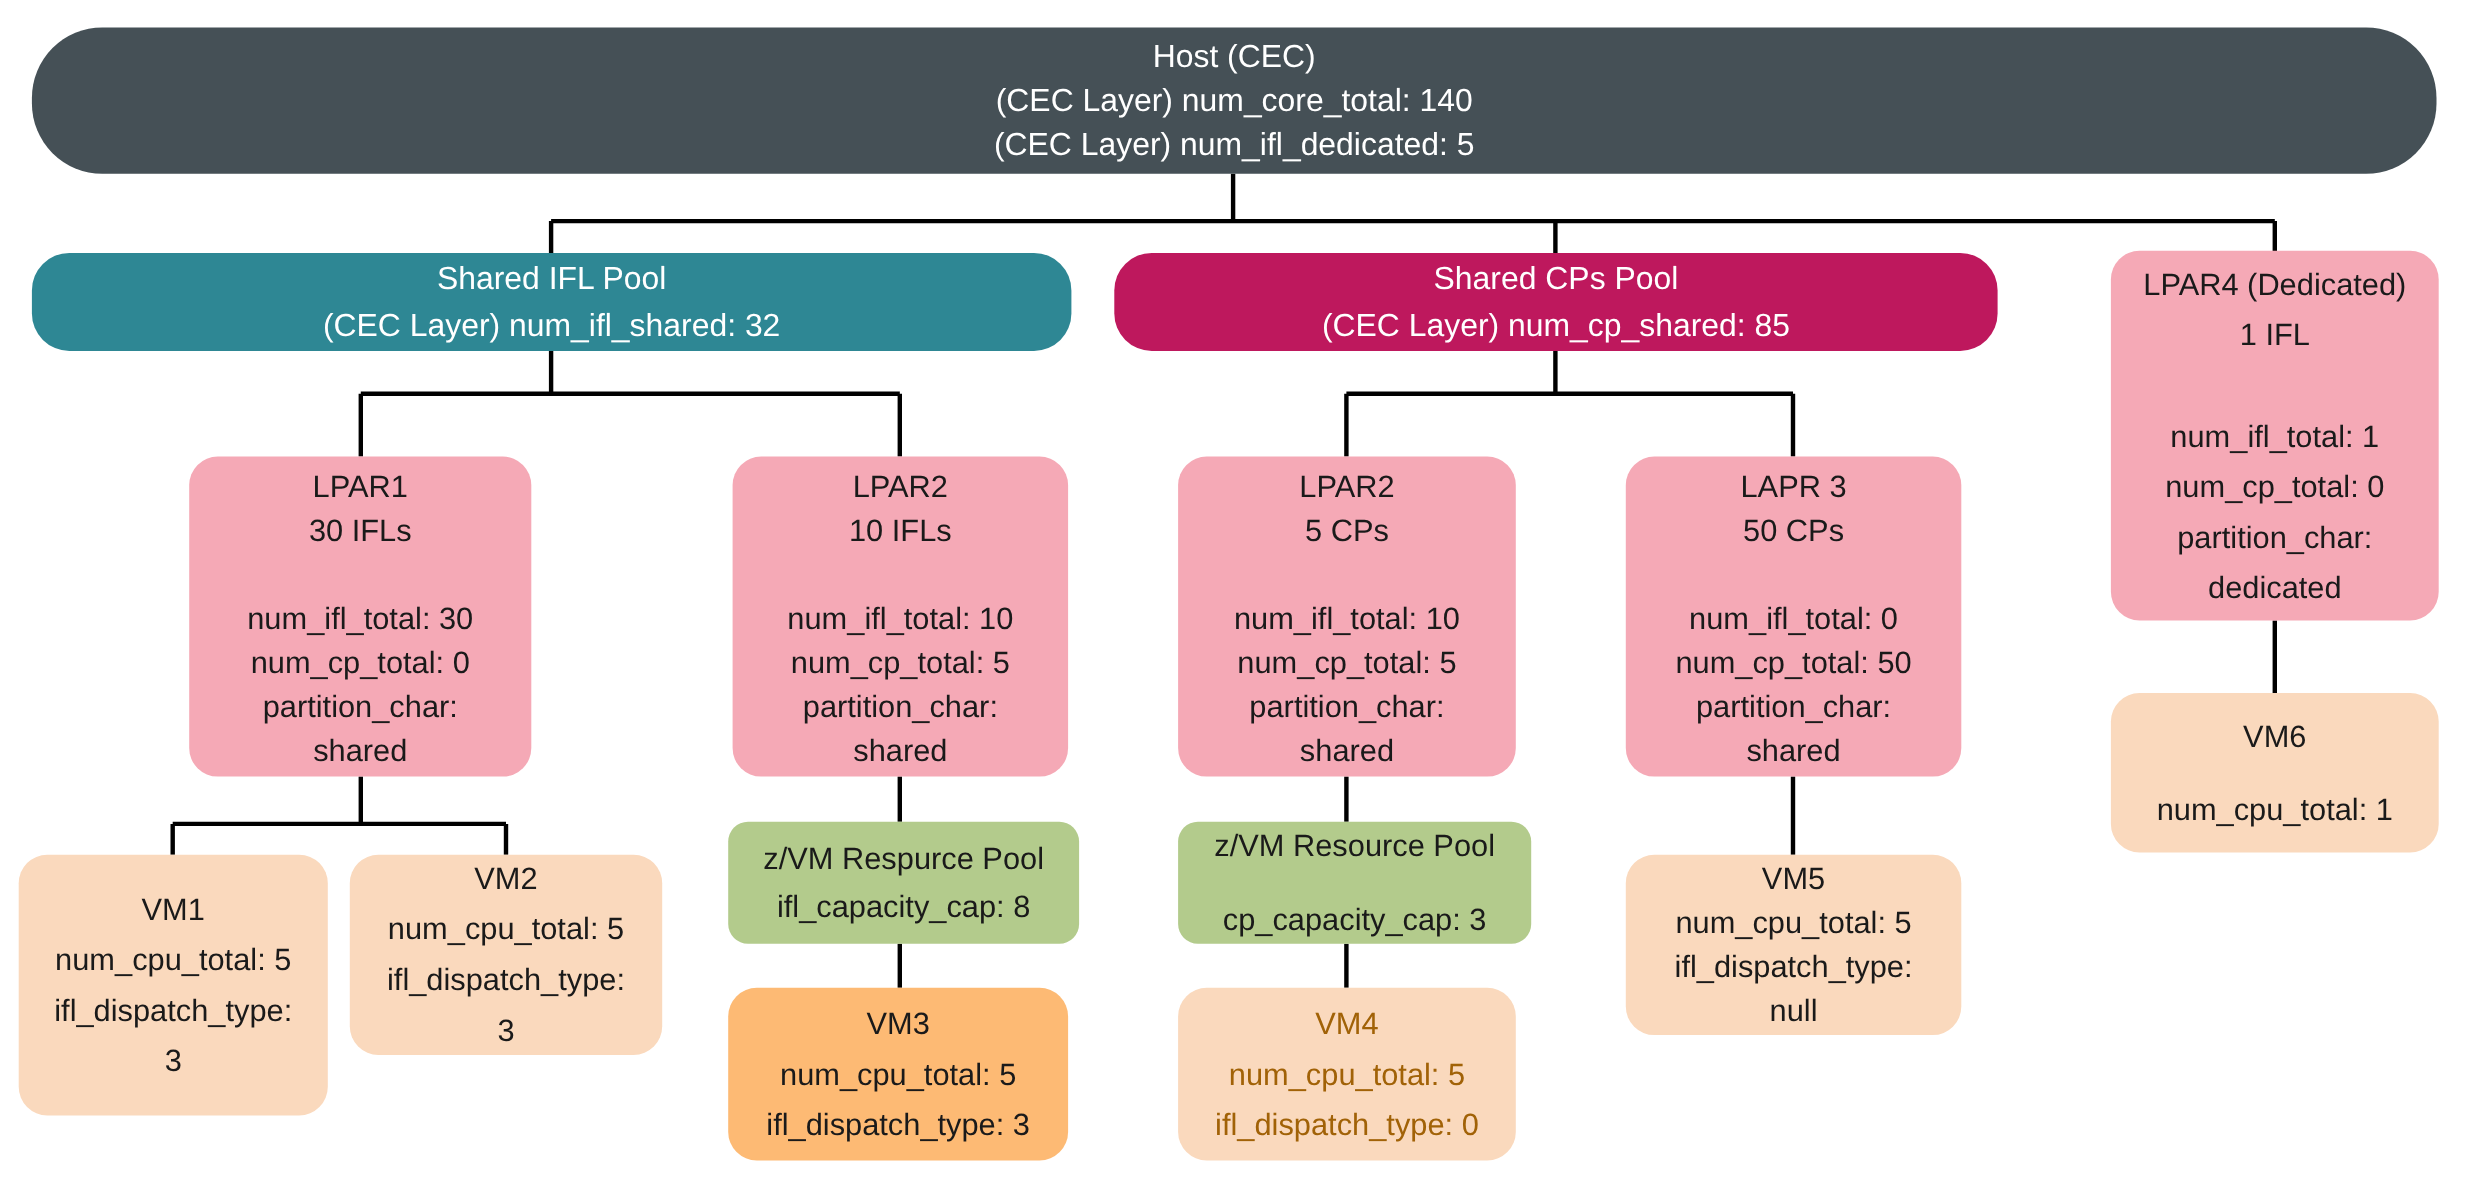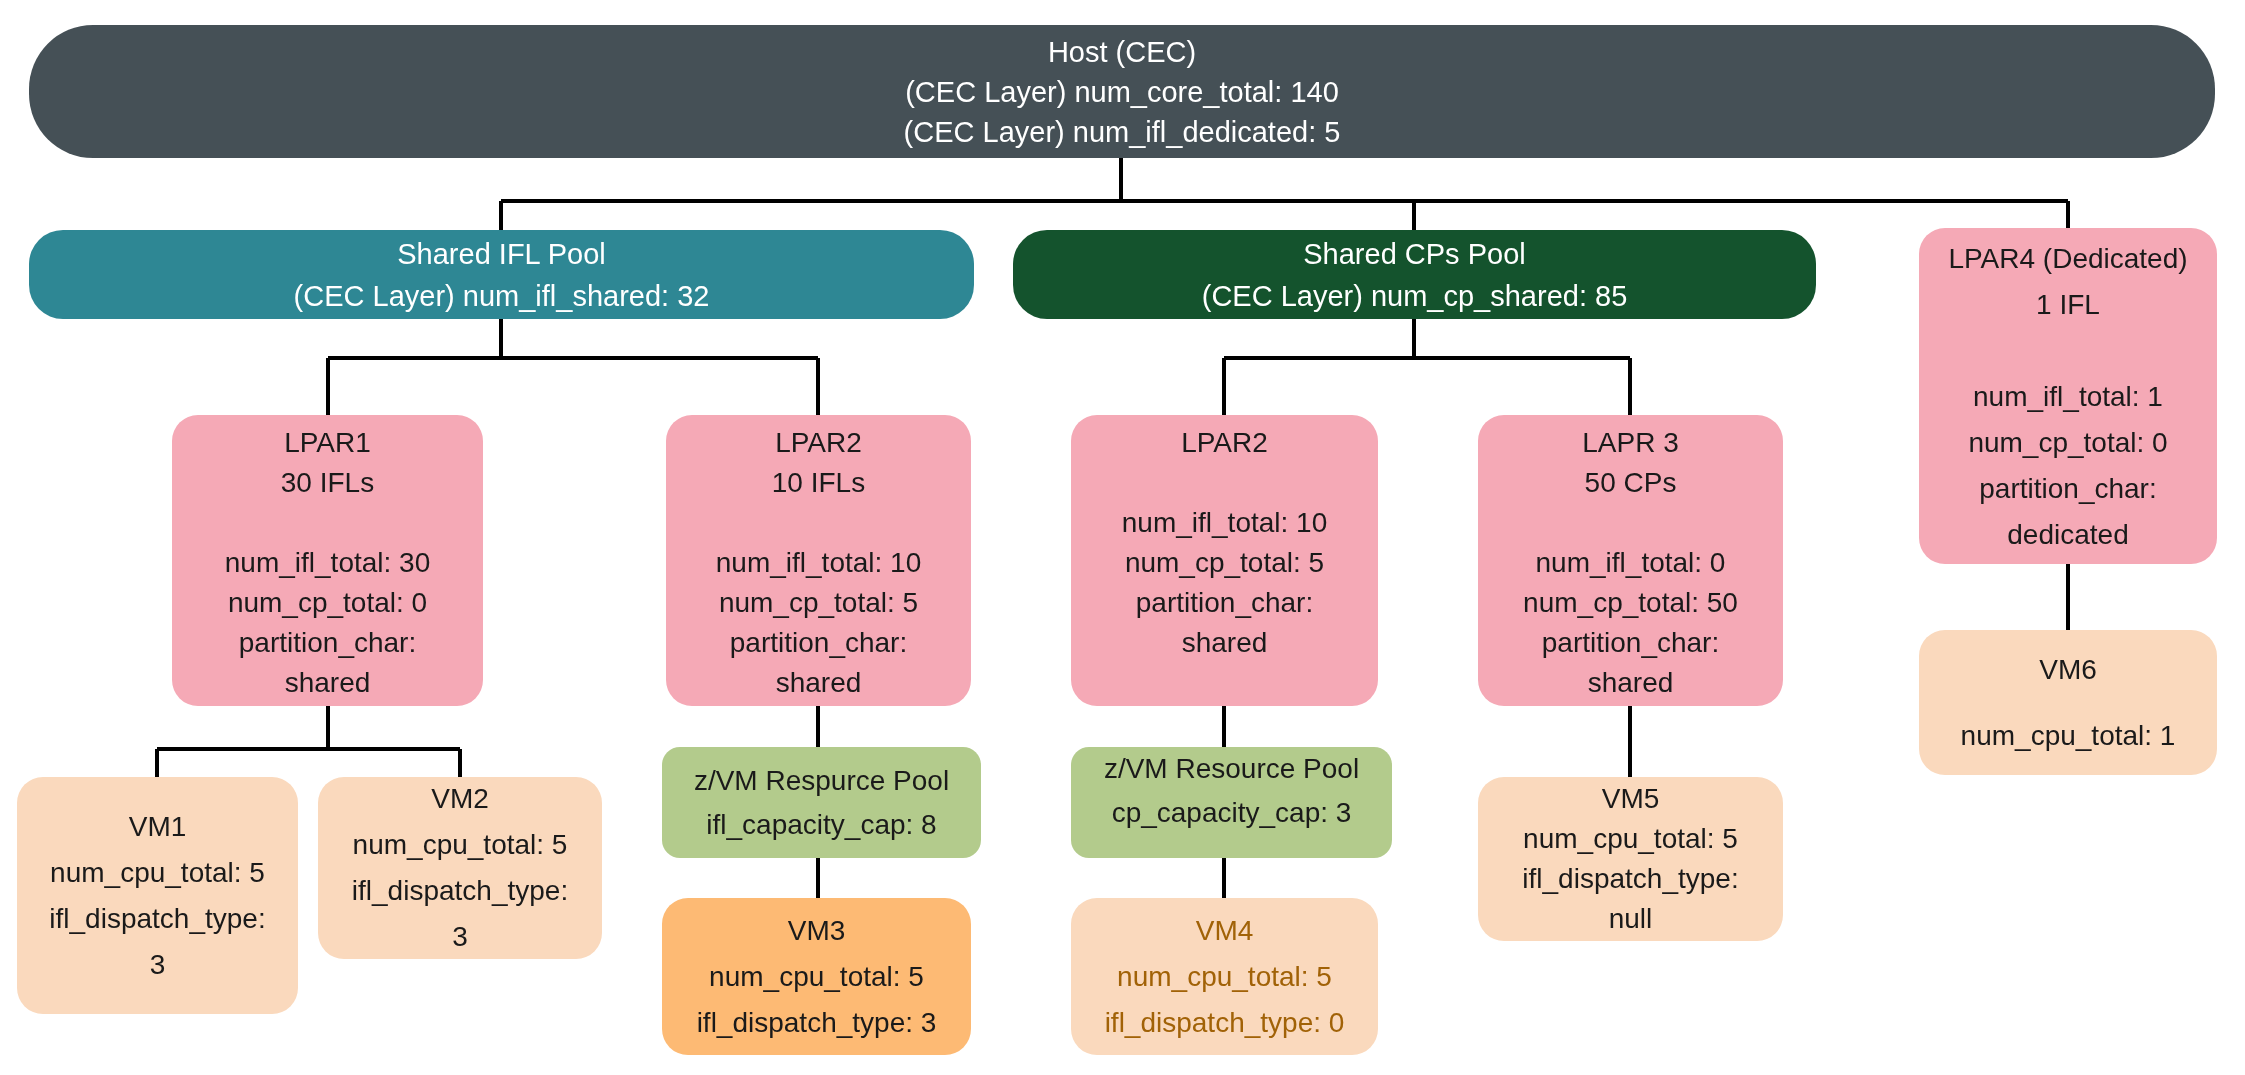--- a/index.html
+++ b/index.html
@@ -54,21 +54,21 @@
                padding-top: 8px; line-height: 40px; }
   .vm1       { left: 17px;   top: 777px; width: 281px;  height: 237px; border-radius: 26px;
                justify-content: center; line-height: 46px; }
   .vm2       { left: 318px;  top: 777px; width: 284px;  height: 182px; border-radius: 26px;
                justify-content: center; line-height: 46px; }
   .zvm-ifl   { left: 662px;  top: 747px; width: 319px;  height: 111px; border-radius: 18px;
                justify-content: center; line-height: 44px; }
   .vm3       { left: 662px;  top: 898px; width: 309px;  height: 157px; border-radius: 26px;
                justify-content: center; line-height: 46px; }
   .zvm-cp    { left: 1071px; top: 747px; width: 321px;  height: 111px; border-radius: 18px;
-               justify-content: flex-start; line-height: 44px; }
+               justify-content: space-between; line-height: 44px; }
   .vm4       { left: 1071px; top: 898px; width: 307px;  height: 157px; border-radius: 26px;
                justify-content: center; line-height: 46px; }
   .vm5       { left: 1478px; top: 777px; width: 305px;  height: 164px; border-radius: 26px;
                justify-content: center; line-height: 40px; }
   .vm6       { left: 1919px; top: 630px; width: 298px;  height: 145px; border-radius: 26px;
                justify-content: center; line-height: 46px; gap: 20px; }
 </style>
 </head>
 <body>
 
@@ -98,21 +98,21 @@
       <div class="line">Host (CEC)</div>
       <div class="line">(CEC Layer) num_core_total: 140</div>
       <div class="line">(CEC Layer) num_ifl_dedicated: 5</div>
     </div>
 
   <div class="node pool-ifl" style="background: rgb(46, 135, 148); color: rgb(255, 255, 255);">
       <div class="line">Shared IFL Pool</div>
       <div class="line">(CEC Layer) num_ifl_shared: 32</div>
     </div>
 
-  <div class="node pool-cps" style="background: #14532d; color: rgb(255, 255, 255);">
+  <div class="node pool-cps" style="background: #be185d; color: rgb(255, 255, 255);">
       <div class="line">Shared CPs Pool</div>
       <div class="line">(CEC Layer) num_cp_shared: 85</div>
     </div>
 
   <div class="node lpar4" style="background: rgb(245, 169, 182); color: rgb(26, 26, 26);">
       <div class="line">LPAR4 (Dedicated)</div>
       <div class="line">1 IFL</div>
       <div class="line">&nbsp;</div>
       <div class="line">num_ifl_total: 1</div>
       <div class="line">num_cp_total: 0</div>
@@ -135,20 +135,21 @@
       <div class="line">10 IFLs</div>
       <div class="line">&nbsp;</div>
       <div class="line">num_ifl_total: 10</div>
       <div class="line">num_cp_total: 5</div>
       <div class="line">partition_char:</div>
       <div class="line">shared</div>
     </div>
 
   <div class="node lpar2cp" style="background: rgb(245, 169, 182); color: rgb(26, 26, 26);">
       <div class="line">LPAR2</div>
+      <div class="line">5 CPs</div>
       <div class="line">&nbsp;</div>
       <div class="line">num_ifl_total: 10</div>
       <div class="line">num_cp_total: 5</div>
       <div class="line">partition_char:</div>
       <div class="line">shared</div>
     </div>
 
   <div class="node lapr3" style="background: rgb(245, 169, 182); color: rgb(26, 26, 26);">
       <div class="line">LAPR 3</div>
       <div class="line">50 CPs</div>

